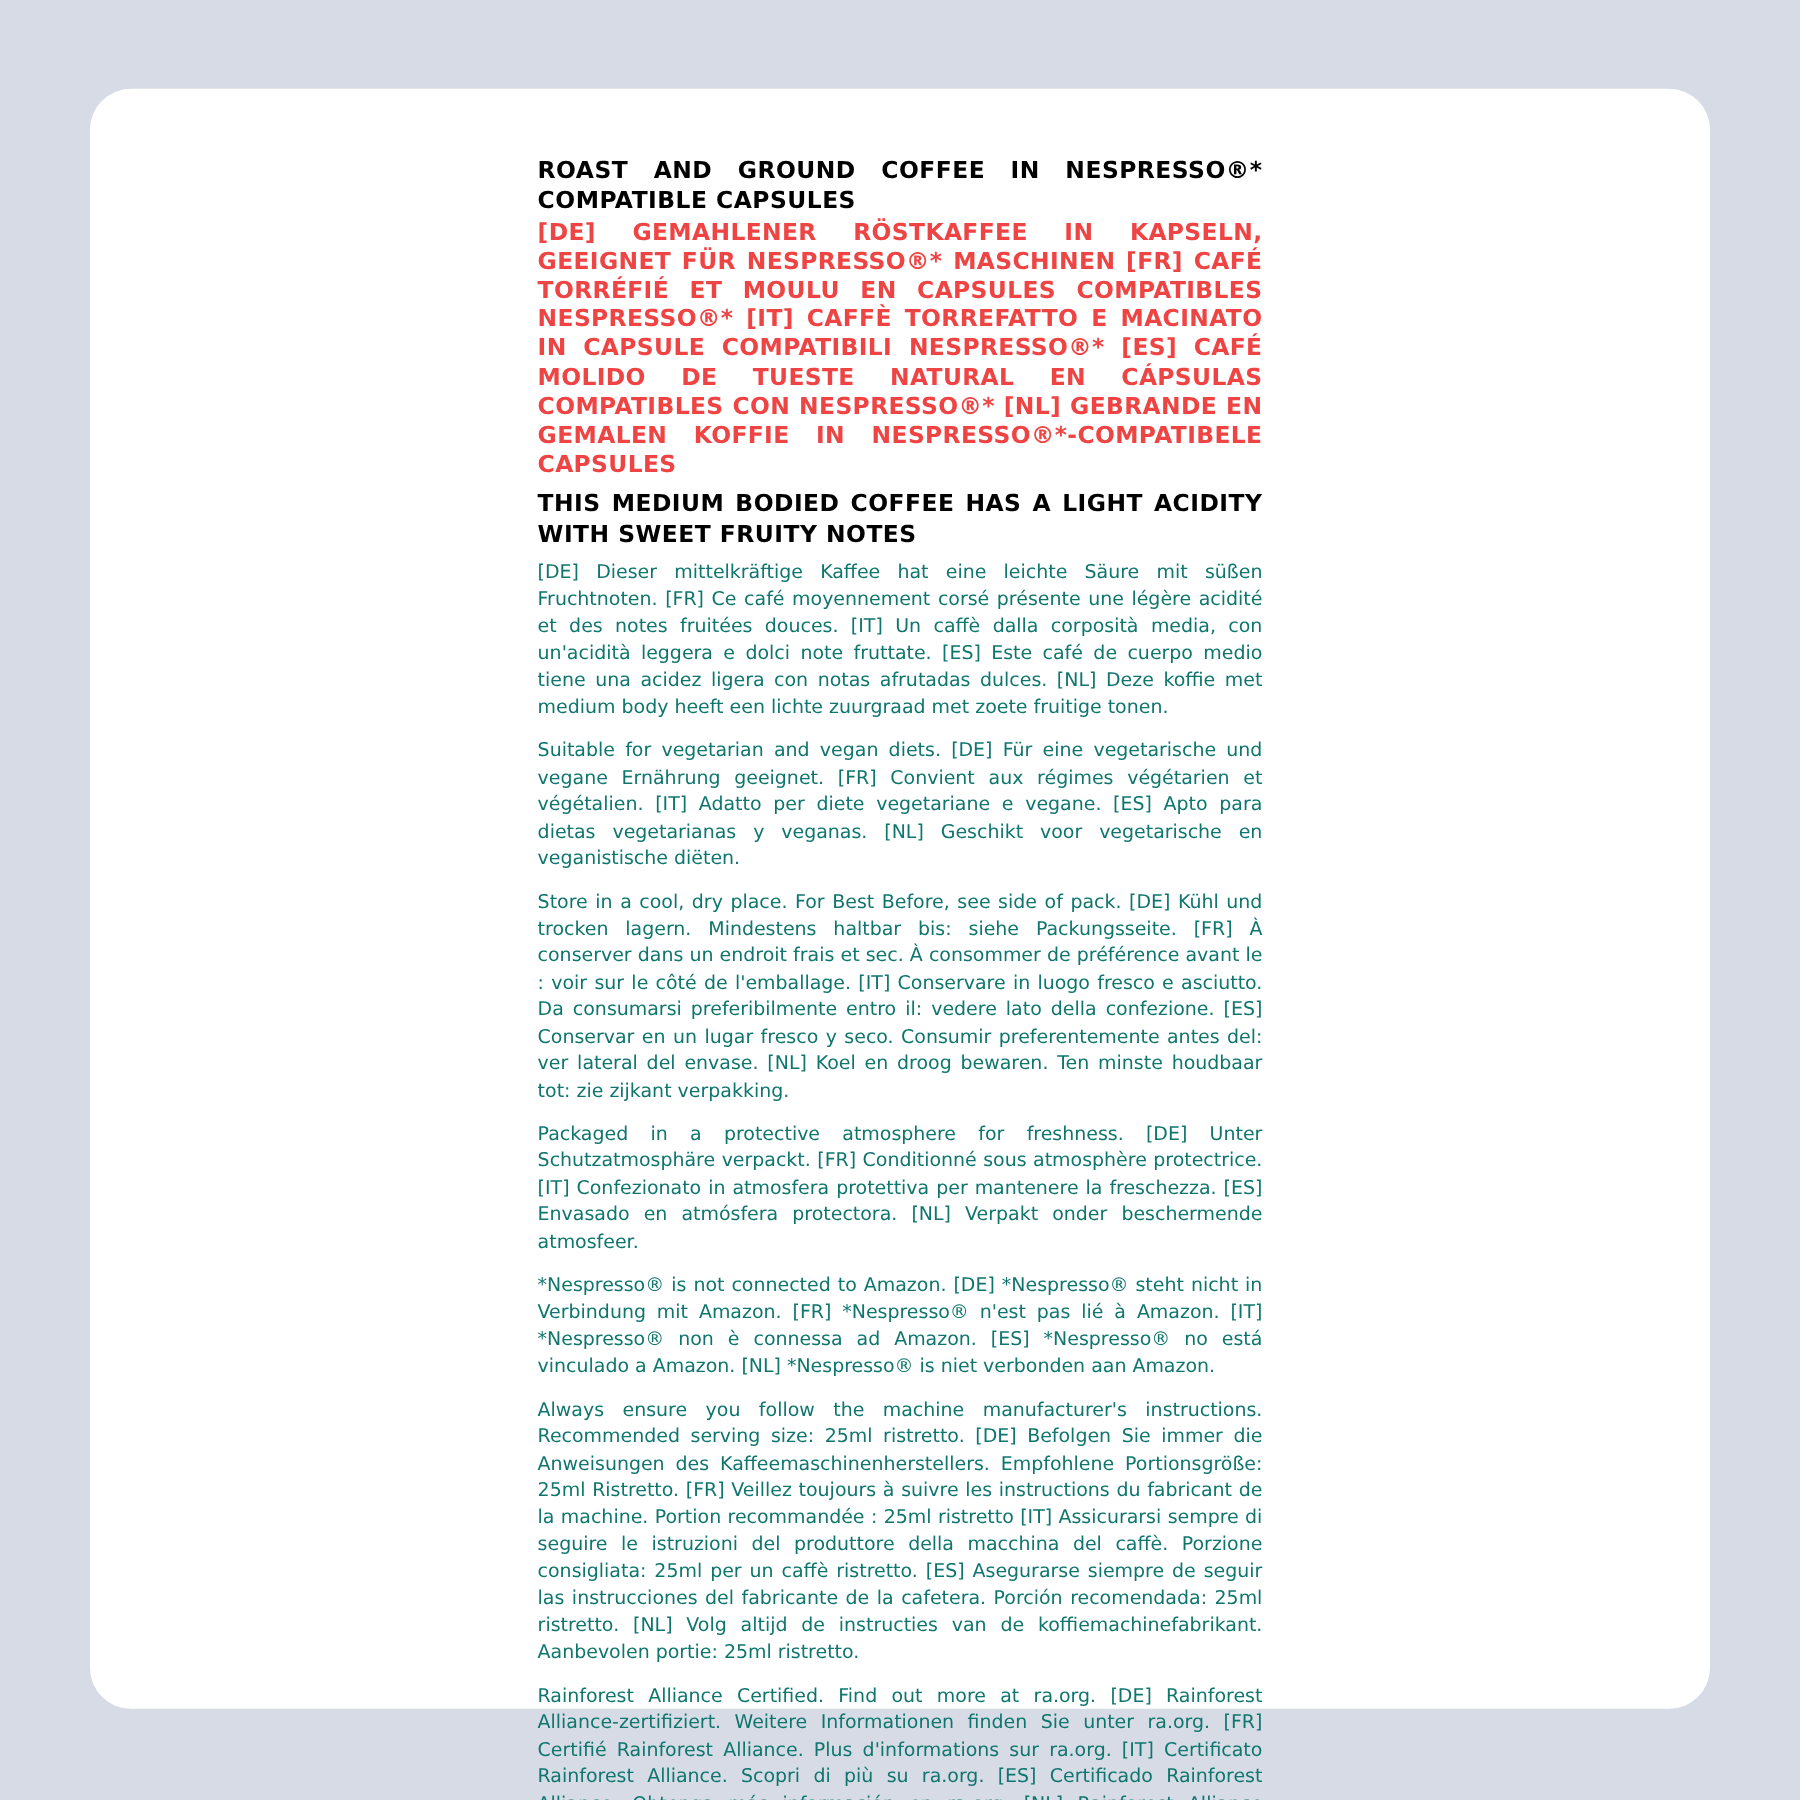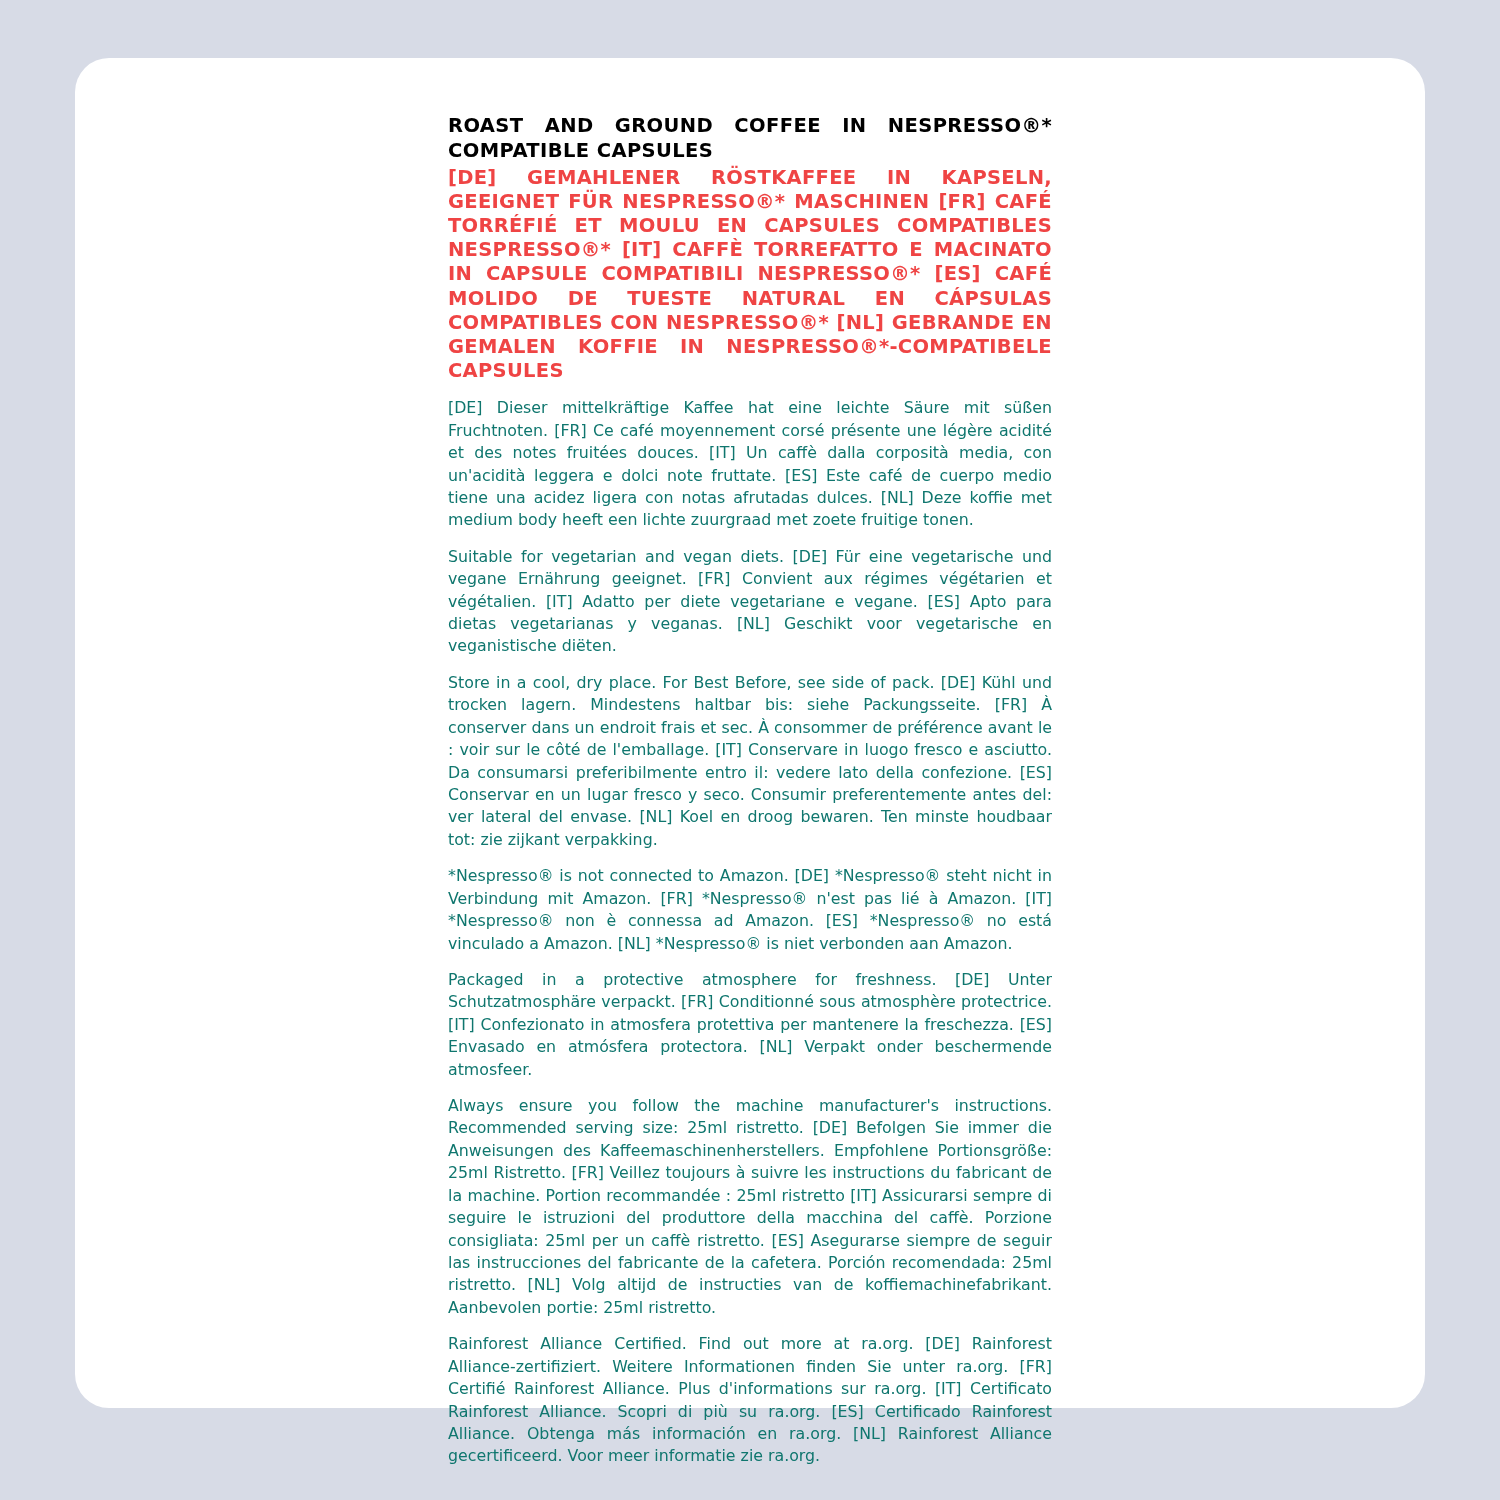--- a/index.html
+++ b/index.html
@@ -9,21 +9,21 @@
   body {
     width: 1500px;
     height: 1500px;
     background: #d7dbe6;
     font-family: "DejaVu Sans", sans-serif;
     overflow: hidden;
   }
   .page {
     position: absolute;
     left: 75px;
-    top: 58px;
+    top: 74px;
     width: 1350px;
     height: 1350px;
     background: #ffffff;
     border-radius: 34px;
     box-sizing: border-box;
   }
   .content {
     position: absolute;
     left: 373px;
     top: 55px;
@@ -72,39 +72,40 @@
 
 <div class="page">
   <div class="content">
 
     <div class="t-head">ROAST AND GROUND COFFEE IN NESPRESSO®* COMPATIBLE CAPSULES</div>
 
     <div class="t-head-block tight">[DE] GEMAHLENER RÖSTKAFFEE IN KAPSELN, GEEIGNET FÜR NESPRESSO®* MASCHINEN [FR] CAFÉ TORRÉFIÉ ET MOULU EN CAPSULES COMPATIBLES NESPRESSO®* [IT] CAFFÈ TORREFATTO E MACINATO IN CAPSULE COMPATIBILI NESPRESSO®* [ES] CAFÉ MOLIDO DE TUESTE NATURAL EN CÁPSULAS COMPATIBLES CON NESPRESSO®* [NL] GEBRANDE EN GEMALEN KOFFIE IN NESPRESSO®*-COMPATIBELE CAPSULES</div>
 
     <div class="spacer-6"></div>
 
+    <div class="t-head">THIS MEDIUM BODIED COFFEE HAS A LIGHT ACIDITY WITH SWEET FRUITY NOTES</div>
 
     <div class="spacer-6"></div>
 
     <div class="t-body">[DE] Dieser mittelkräftige Kaffee hat eine leichte Säure mit süßen Fruchtnoten. [FR] Ce café moyennement corsé présente une légère acidité et des notes fruitées douces. [IT] Un caffè dalla corposità media, con un'acidità leggera e dolci note fruttate. [ES] Este café de cuerpo medio tiene una acidez ligera con notas afrutadas dulces. [NL] Deze koffie met medium body heeft een lichte zuurgraad met zoete fruitige tonen.</div>
 
     <div class="t-body">
       <b>Suitable for vegetarian and vegan diets.</b><span> [DE] Für eine vegetarische und vegane Ernährung geeignet. [FR] Convient aux régimes végétarien et végétalien. [IT] Adatto per diete vegetariane e vegane. [ES] Apto para dietas vegetarianas y veganas. [NL] Geschikt voor vegetarische en veganistische diëten.</span>
     </div>
 
     <div class="t-body">
       <b>Store in a cool, dry place. For Best Before, see side of pack.</b><span> [DE] Kühl und trocken lagern. Mindestens haltbar bis: siehe Packungsseite. [FR] À conserver dans un endroit frais et sec. À consommer de préférence avant le : voir sur le côté de l'emballage. [IT] Conservare in luogo fresco e asciutto. Da consumarsi preferibilmente entro il: vedere lato della confezione. [ES] Conservar en un lugar fresco y seco. Consumir preferentemente antes del: ver lateral del envase. [NL] Koel en droog bewaren. Ten minste houdbaar tot: zie zijkant verpakking.</span>
     </div>
 
     <div class="t-body">
-      <b>*Nespresso® is not connected to Amazon.</b><span> [DE] *Nespresso® steht nicht in Verbindung mit Amazon. [FR] *Nespresso® n'est pas lié à Amazon. [IT] *Nespresso® non è connessa ad Amazon. [ES] *Nespresso® no está vinculado a Amazon. [NL] *Nespresso® is niet verbonden aan Amazon.</span>
+      <b>Packaged in a protective atmosphere for freshness.</b><span> [DE] Unter Schutzatmosphäre verpackt. [FR] Conditionné sous atmosphère protectrice. [IT] Confezionato in atmosfera protettiva per mantenere la freschezza. [ES] Envasado en atmósfera protectora. [NL] Verpakt onder beschermende atmosfeer.</span>
     </div>
 
     <div class="t-body">
-      <b>Packaged in a protective atmosphere for freshness.</b><span> [DE] Unter Schutzatmosphäre verpackt. [FR] Conditionné sous atmosphère protectrice. [IT] Confezionato in atmosfera protettiva per mantenere la freschezza. [ES] Envasado en atmósfera protectora. [NL] Verpakt onder beschermende atmosfeer.</span>
+      <b>*Nespresso® is not connected to Amazon.</b><span> [DE] *Nespresso® steht nicht in Verbindung mit Amazon. [FR] *Nespresso® n'est pas lié à Amazon. [IT] *Nespresso® non è connessa ad Amazon. [ES] *Nespresso® no está vinculado a Amazon. [NL] *Nespresso® is niet verbonden aan Amazon.</span>
     </div>
 
     <div class="t-body">
       <b>Always ensure you follow the machine manufacturer's instructions. Recommended serving size: 25ml ristretto.</b><span> [DE] Befolgen Sie immer die Anweisungen des Kaffeemaschinenherstellers. Empfohlene Portionsgröße: 25ml Ristretto. [FR] Veillez toujours à suivre les instructions du fabricant de la machine. Portion recommandée : 25ml ristretto [IT] Assicurarsi sempre di seguire le istruzioni del produttore della macchina del caffè. Porzione consigliata: 25ml per un caffè ristretto. [ES] Asegurarse siempre de seguir las instrucciones del fabricante de la cafetera. Porción recomendada: 25ml ristretto. [NL] Volg altijd de instructies van de koffiemachinefabrikant. Aanbevolen portie: 25ml ristretto.</span>
     </div>
 
     <div class="t-body">
       <span>Rainforest Alliance Certified. Find out more at ra.org. [DE] Rainforest Alliance-zertifiziert. Weitere Informationen finden Sie unter ra.org. [FR] Certifié Rainforest Alliance. Plus d'informations sur ra.org. [IT] Certificato Rainforest Alliance. Scopri di più su ra.org. [ES] Certificado Rainforest Alliance. Obtenga más información en ra.org. [NL] Rainforest Alliance gecertificeerd. Voor meer informatie zie ra.org.</span>
     </div>
 

